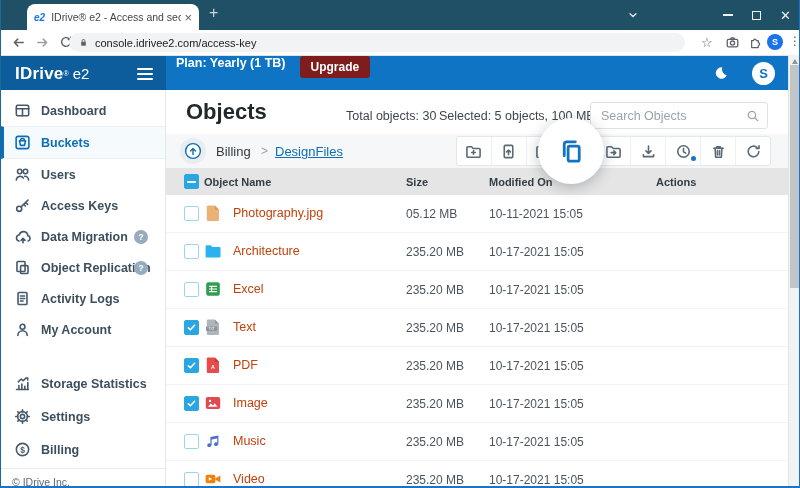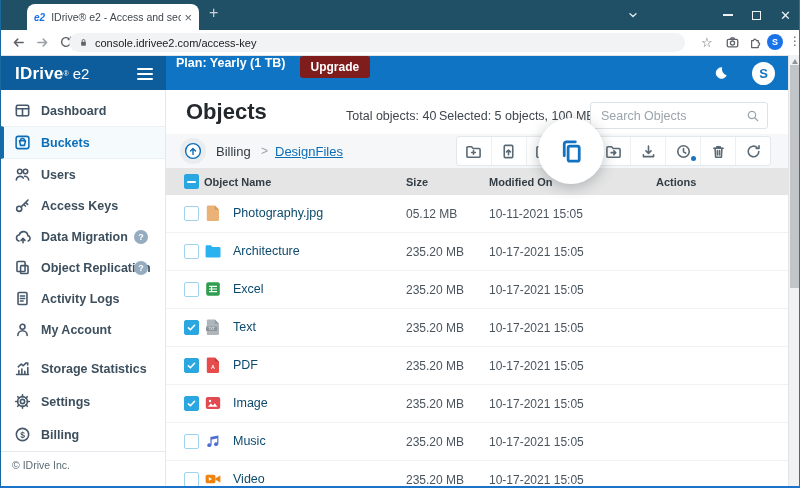--- a/index.html
+++ b/index.html
@@ -53,21 +53,21 @@
   .side-item{height:31px;display:flex;align-items:center;padding-left:13px;color:#3d4f5d;
     font-size:12.5px;font-weight:bold;position:relative;cursor:pointer;}
   .side-item .s-ic{width:17px;height:17px;margin-right:10px;color:#46586a;flex:0 0 auto;}
   .side-item.active{color:#0d6eb8;background:#f5fafd;border-left:3px solid #0d6eb8;padding-left:10px;
     border-top:1px solid #ebf0f3;border-bottom:1px solid #ebf0f3;}
   .side-item.active .s-ic{color:#0d6eb8;}
   .help-badge{position:absolute;left:133px;width:14px;height:14px;border-radius:50%;background:#95abbf;
     color:#fff;font-size:9px;font-weight:bold;display:flex;align-items:center;justify-content:center;}
   .side-gap{height:22px;}
   .side-item.secondary{height:33px;}
-  .side-footer{margin-top:auto;border-top:1px solid #e6eaee;padding:7px 0 17px 11px;font-size:10.5px;color:#5c6b75;}
+  .side-footer{margin-top:auto;border-top:1px solid #e6eaee;padding:7px 0 0 11px;font-size:10.5px;color:#5c6b75;}
   
   .content{flex:1;position:relative;}
   .page-title{position:absolute;left:20px;top:9px;font-size:22px;font-weight:bold;color:#23282d;}
   .total-label{position:absolute;left:180px;top:19px;font-size:12.5px;color:#3e464d;}
   .selected-label{position:absolute;left:273px;top:19px;font-size:12.5px;color:#3e464d;}
   .search-input{position:absolute;left:424px;top:12px;width:178px;height:27px;box-sizing:border-box;
     border:1px solid #dde2e6;border-radius:3px;font-size:12.5px;padding:0 28px 0 10px;color:#333;
     font-family:"Liberation Sans",sans-serif;outline:none;}
   .search-input::placeholder{color:#9aa4ac;}
   .search-ic{position:absolute;left:580px;top:19px;color:#9aa4ac;}
@@ -94,21 +94,21 @@
   .rows{position:absolute;top:105px;left:0;right:0;bottom:0;overflow:hidden;}
   .row{height:37px;position:relative;border-bottom:1px solid #f0f2f4;background:#fff;}
   .cb{position:absolute;left:18px;width:15px;height:15px;box-sizing:border-box;border:1px solid #9fd3ee;
     border-radius:2px;background:#fff;cursor:pointer;display:flex;align-items:center;justify-content:center;}
   .table-head .cb{top:6px;}
   .row .cb{top:11px;}
   .cb.on{background:#2aa7e0;border-color:#2aa7e0;}
   .cb .minus{width:9px;height:2px;background:#fff;border-radius:1px;}
   .cb svg{width:11px;height:11px;}
   .ficon{position:absolute;left:38px;top:9px;width:18px;height:18px;}
-  .fname{position:absolute;left:67px;top:11px;font-size:12.5px;color:#0c4a6e;}
+  .fname{position:absolute;left:67px;top:11px;font-size:12.5px;color:#c2410c;}
   .fsize{position:absolute;left:240px;top:12px;font-size:12px;color:#4a545d;}
   .fdate{position:absolute;left:323px;top:12px;font-size:12px;color:#4a545d;}
   
   .scrollbar{position:absolute;left:787px;top:55px;width:13px;height:433px;background:#f1f2f3;
     border-left:1px solid #e3e4e6;box-sizing:border-box;z-index:40;}
   .sb-up{width:0;height:0;border-left:3.5px solid transparent;border-right:3.5px solid transparent;
     border-bottom:5px solid #8f959b;margin:4px auto 0;}
   .sb-thumb{position:absolute;left:1px;top:10px;width:11px;height:223px;background:#c2c5c8;cursor:pointer;}
 </style>
 </head>
@@ -309,21 +309,21 @@
               </svg>
             </span>
             <span>Billing</span>
           </div>
         </div>
       <div class="side-footer">© IDrive Inc.</div>
     </div>
 
     <div class="content">
       <div class="page-title">Objects</div>
-      <div class="total-label">Total objects: 40</div>
+      <div class="total-label">Total objects: 30</div>
       <div class="selected-label">Selected: 5 objects, 100 MB</div>
       <input class="search-input" type="text" placeholder="Search Objects" style="">
       <span class="search-ic">
         <svg width="14" height="14" viewBox="0 0 16 16" fill="none" stroke="currentColor" stroke-width="1.4" stroke-linecap="round">
             <circle cx="6.8" cy="6.8" r="4.2"></circle>
             <path d="M10 10l3.4 3.4"></path>
           </svg>
         </span>
 
       <div class="crumb-strip"></div>

